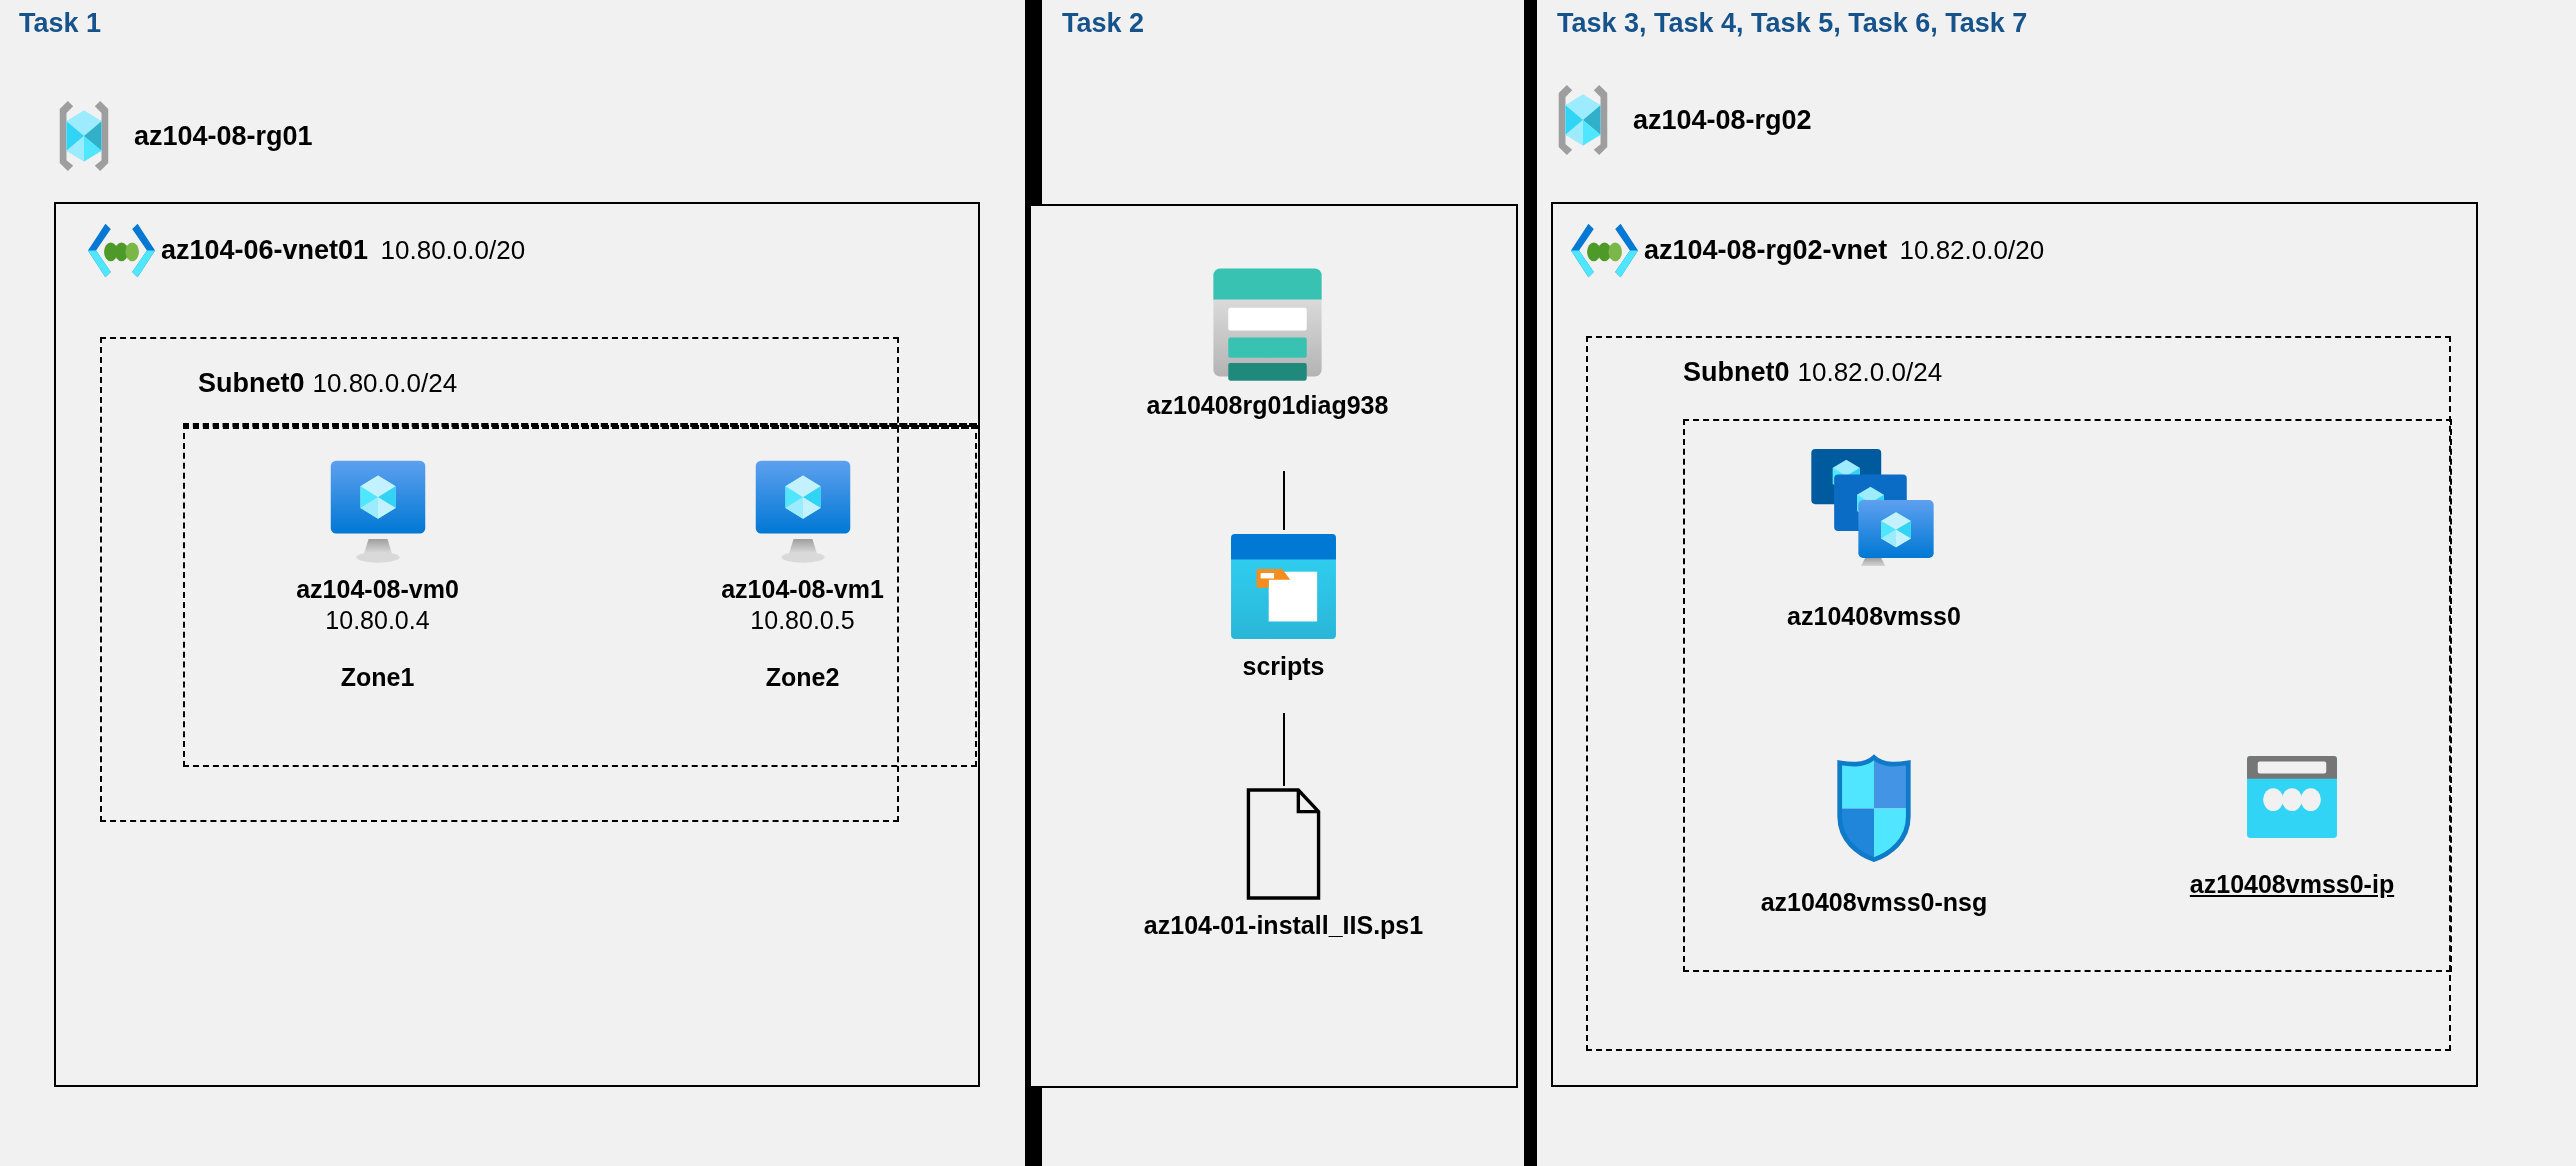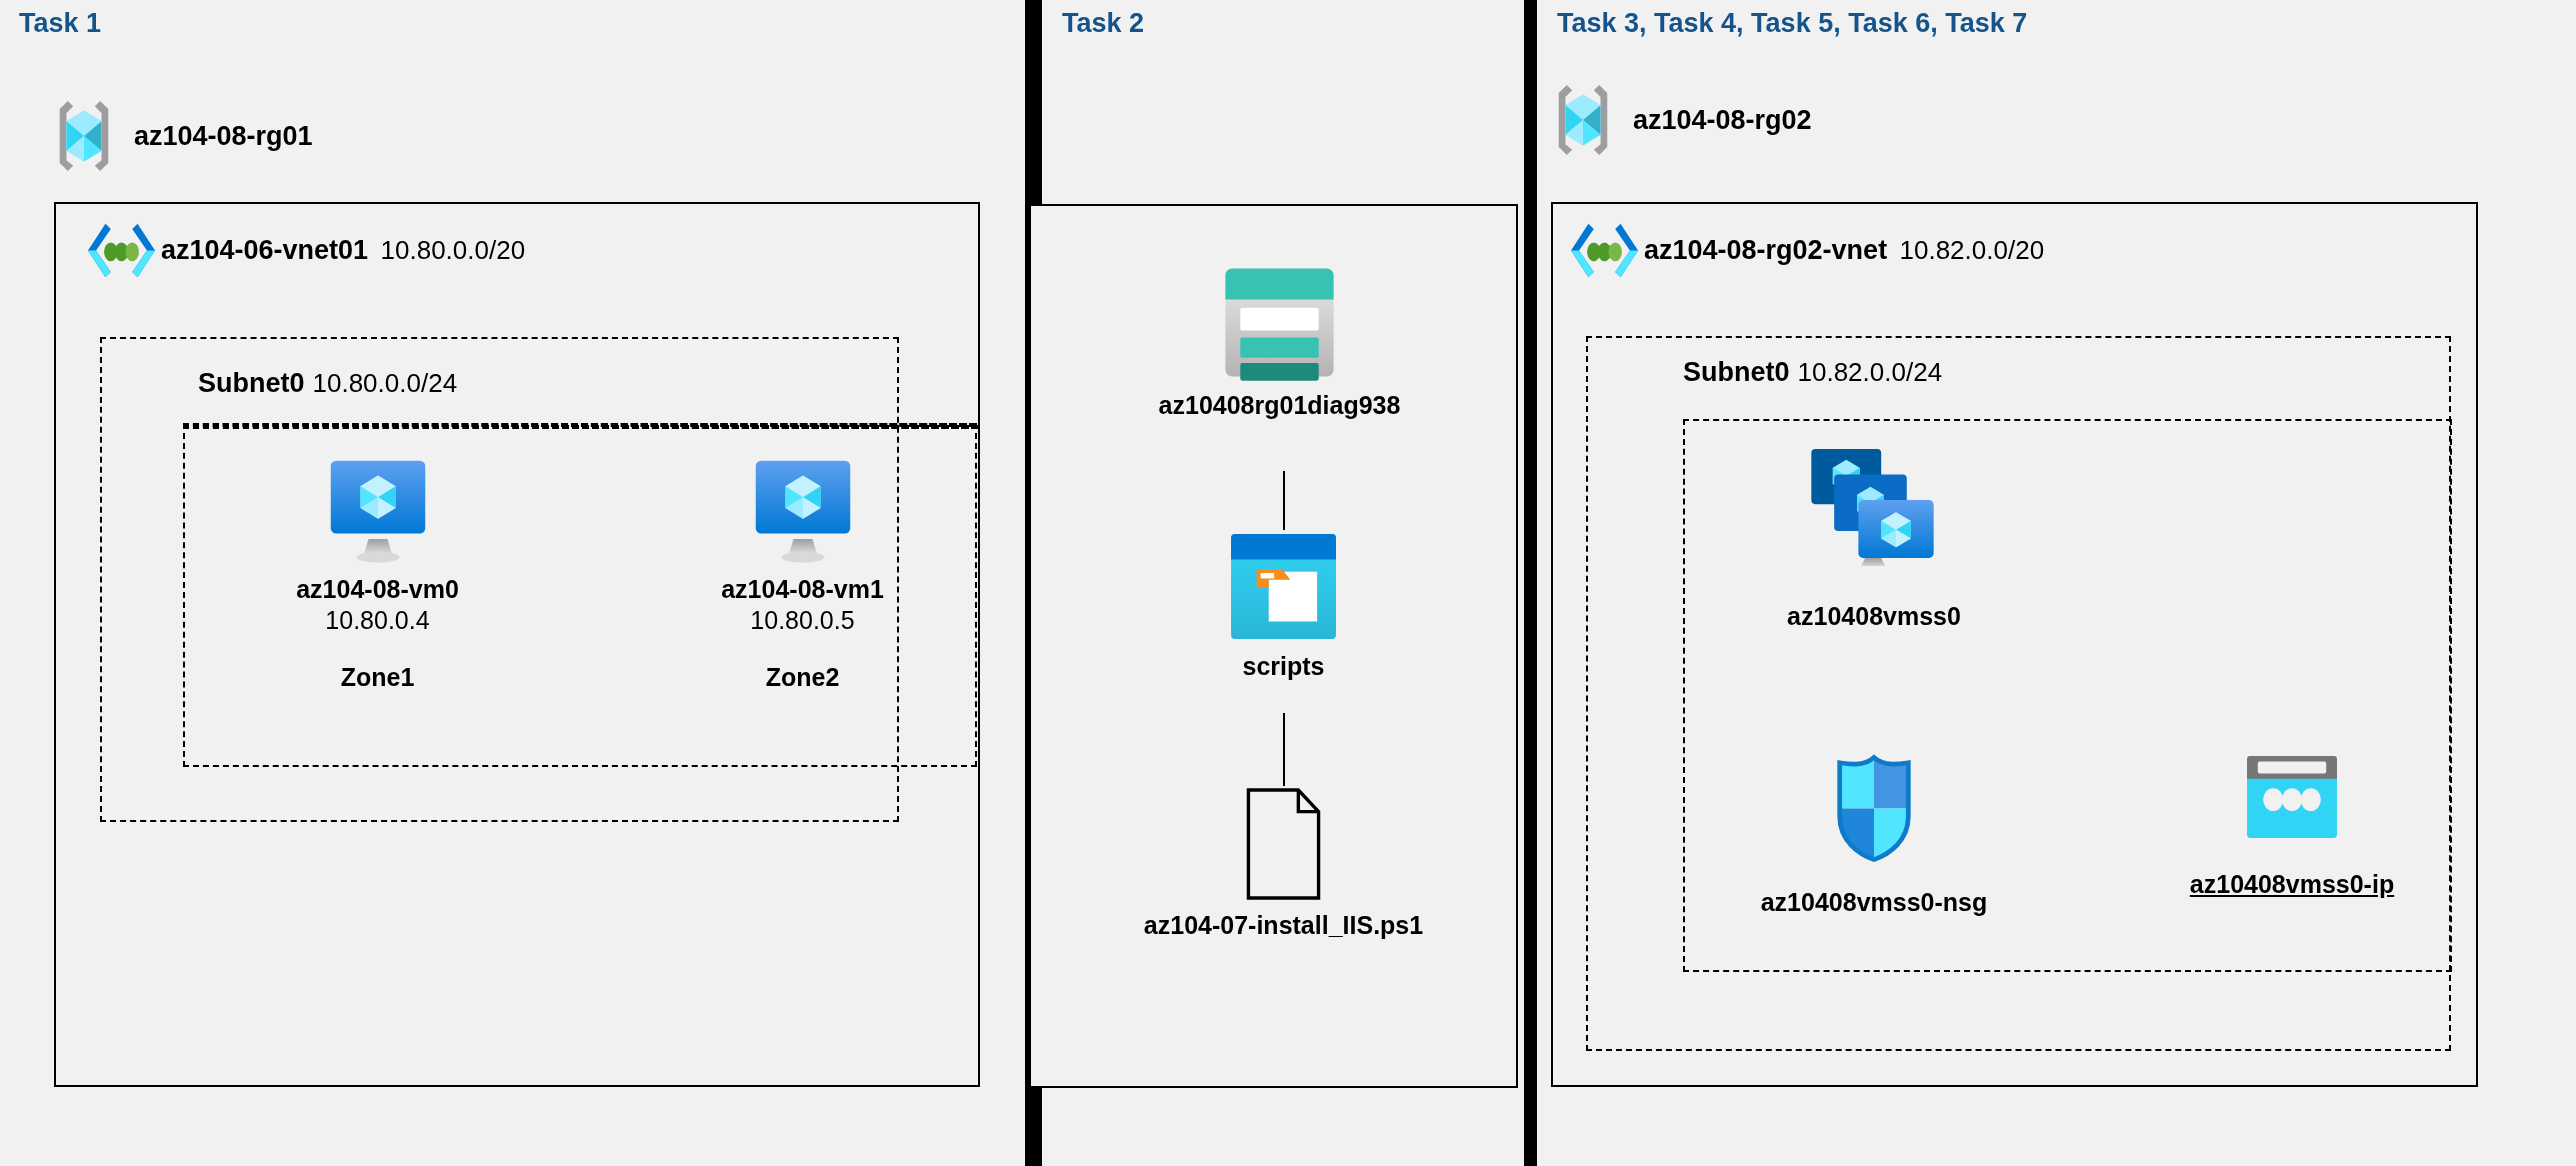--- a/index.html
+++ b/index.html
@@ -258,21 +258,21 @@
     </div>
   </div>
 
   <div class="vbar" id="vbar-1"></div>
 
   <div class="panel" id="panel-task2">
     <div class="panel-title" style="left:20px; top:8px;">Task 2</div>
 
     <div class="vnet-box" style="left:-13.5px; top:204px; width:489px; height:884px;"></div>
 
-    <div class="node" style="left:106px; top:263px; width:263px;">
+    <div class="node" style="left:94px; top:263px; width:263px;">
       <span>
         <svg class="ico" width="119" height="119" viewBox="0 0 176 176">
           <defs>
             <linearGradient id="stBody" x1="0" y1="0" x2="0" y2="1">
               <stop offset="0%" stop-color="#eaeaea"></stop>
               <stop offset="100%" stop-color="#b3b3b3"></stop>
             </linearGradient>
           </defs>
           <rect x="8" y="8" width="160" height="160" rx="10" fill="url(#stBody)"></rect>
           <path d="M18 8 H158 A10 10 0 0 1 168 18 V54 H8 V18 A10 10 0 0 1 18 8 Z" fill="#37c2b1"></path>
@@ -307,21 +307,21 @@
 
     <div class="connector" style="left:241px; top:713px; height:73px;"></div>
 
     <div class="node" style="left:110px; top:786px; width:263px;">
       <span>
         <svg class="ico" width="81" height="116" viewBox="0 0 120 172">
           <path d="M8 6 H82 L112 38 L112 166 L8 166 Z" fill="#f1f1f1" stroke="#000000" stroke-width="5" stroke-linejoin="miter"></path>
           <path d="M82 6 L82 38 L112 38" fill="none" stroke="#000000" stroke-width="5" stroke-linejoin="miter"></path>
         </svg>
       </span>
-      <span class="node-label">az104-07-install_IIS.ps1</span>
+      <span class="node-label">az104-01-install_IIS.ps1</span>
     </div>
   </div>
 
   <div class="vbar" id="vbar-2"></div>
 
   <div class="panel" id="panel-task3">
     <div class="panel-title" style="left:20px; top:8px;">Task 3, Task 4, Task 5, Task 6, Task 7</div>
 
     <div class="rg-header" style="left:15px; top:82px;">
       <span>

